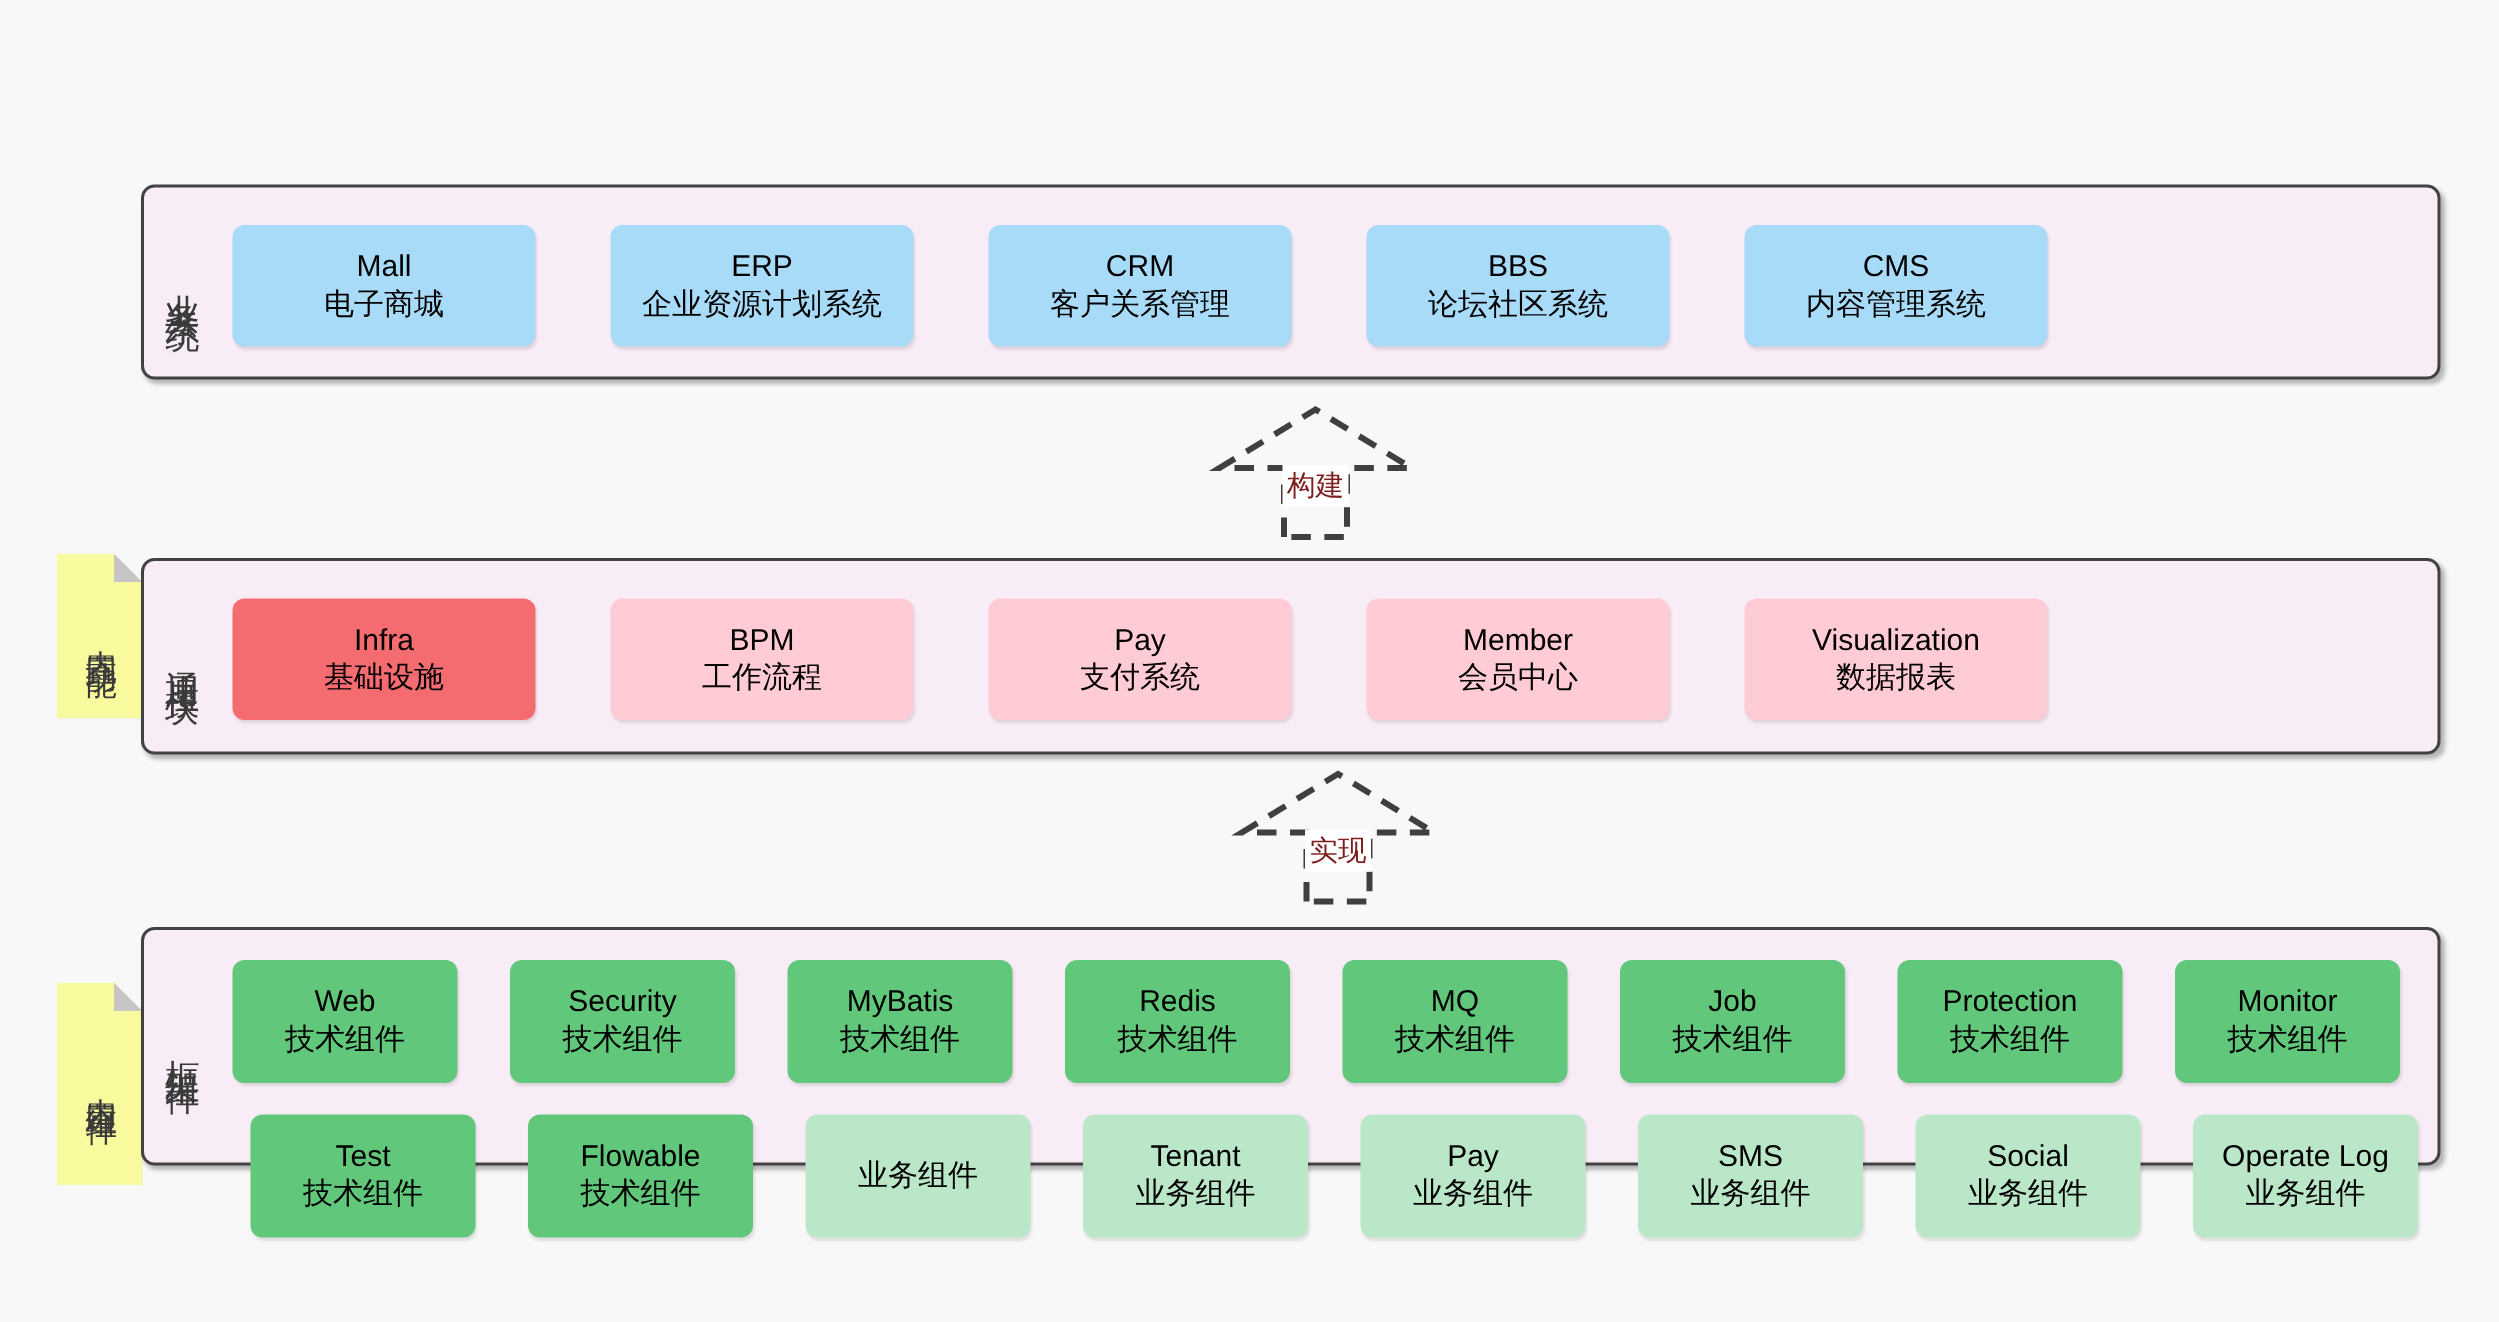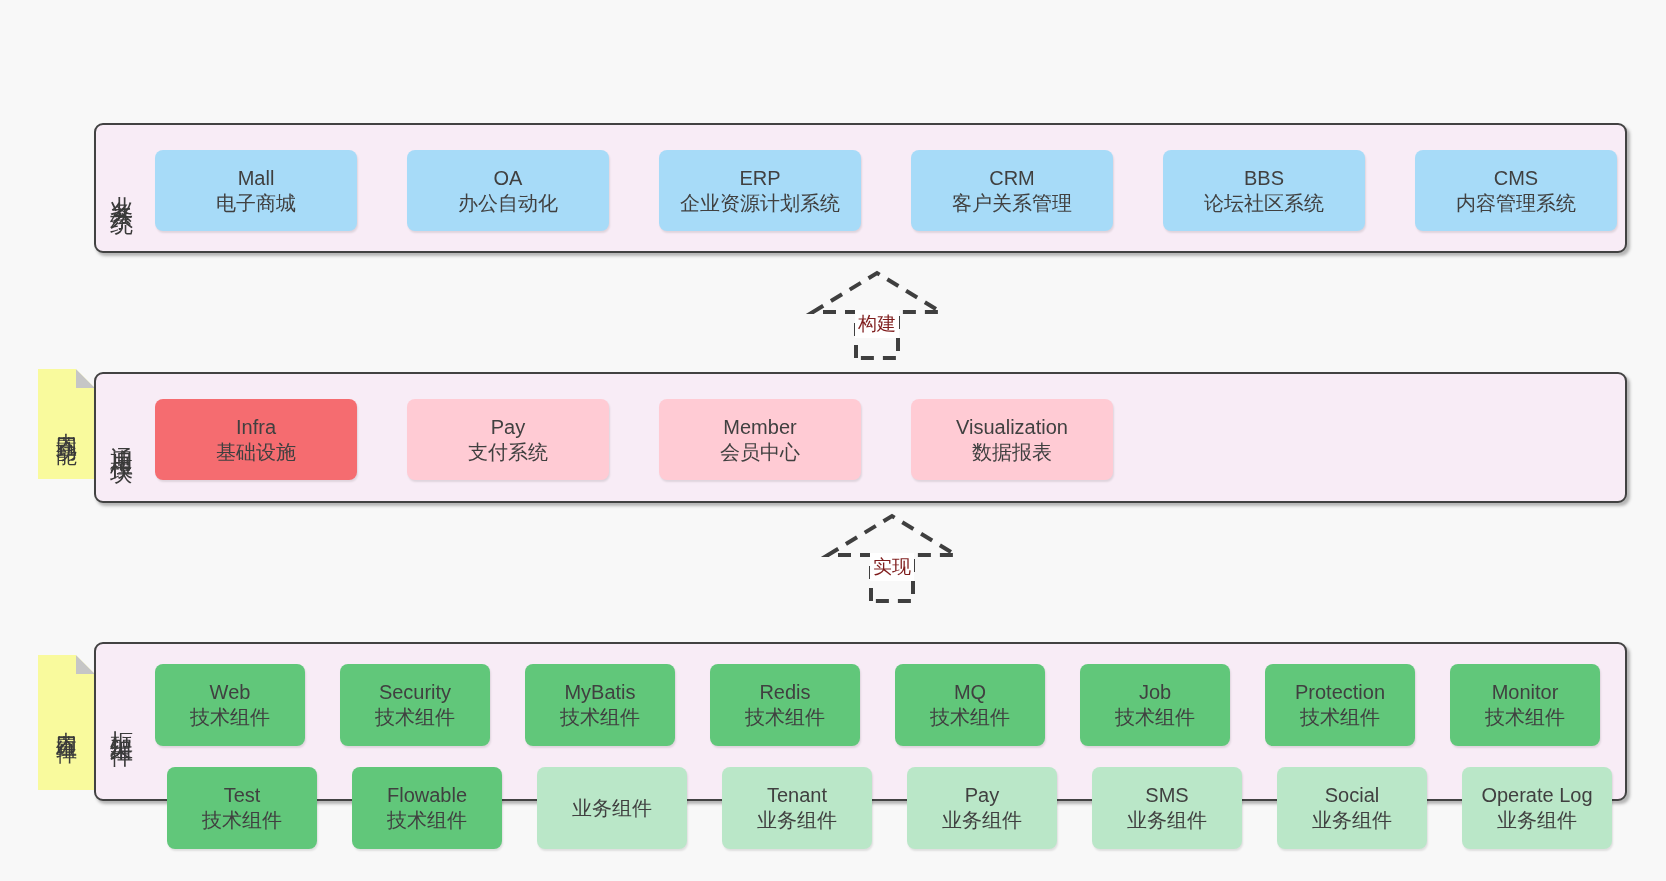--- a/index.html
+++ b/index.html
@@ -13,41 +13,41 @@
 
   
   .layer {
     position:absolute; left:94px; width:1533px; box-sizing:border-box;
     background:#f8ecf6; border:2px solid #424242; border-radius:9px;
     box-shadow:2.5px 3px 3px rgba(100,100,100,0.45);
     z-index:2;
   }
   .layer-1 { top:123px; height:130px; }
   .layer-2 { top:372px; height:131px; }
-  .layer-3 { top:618px; height:159px;margin-top:24px; }
+  .layer-3 { top:618px; height:159px; }
 
   .layer-label {
     position:absolute; left:11px; top:50%; transform:translateY(-50%);
     writing-mode:vertical-rl; text-orientation:upright;
     font-size:23px; letter-spacing:5px; color:#3a3a3a; white-space:nowrap;
   }
 
   
   .row { position:absolute; display:flex; }
   .row-wide   { left:59px; top:25px; gap:50px; }
   .row-wide .box { width:202px; height:81px; }
   .row-narrow { left:59px; gap:35px; }
   .row-a { top:20px; }
   .row-b { top:123px;padding-left:12px; }
   .row-narrow .box { width:150px; height:82px; }
 
   .box {
     box-sizing:border-box; padding:2px 4px; border-radius:8px;
     display:flex; flex-direction:column; align-items:center; justify-content:center;
-    text-align:center; font-size:20px; line-height:25px; color:#404040;
+    text-align:center; font-size:20px; line-height:25px; color:#000000;
     box-shadow:1px 2px 2px rgba(0,0,0,0.10);
   }
   .business-system { background:#a7dbf8; }
   .core-module     { background:#f56c70; }
   .common-module   { background:#ffcbd4; }
   .tech-component  { background:#61c77a; }
   .biz-component   { background:#bae7c8; }
 
   
   .sticky {
@@ -100,24 +100,20 @@
 
   <section class="layer layer-1">
     <div class="layer-label">业务系统</div>
     <div class="row row-wide">
 
         <div class="box business-system">
           <div class="box-name">Mall</div>
           <div class="box-subtitle">电子商城</div>
         </div>
 
-        <div class="box business-system">
-          <div class="box-name">OA</div>
-          <div class="box-subtitle">办公自动化</div>
-        </div>
 
         <div class="box business-system">
           <div class="box-name">ERP</div>
           <div class="box-subtitle">企业资源计划系统</div>
         </div>
 
         <div class="box business-system">
           <div class="box-name">CRM</div>
           <div class="box-subtitle">客户关系管理</div>
         </div>
@@ -144,20 +140,24 @@
   <section class="layer layer-2">
     <div class="layer-label">通用模块</div>
     <div class="row row-wide">
 
 
         <div class="box core-module">
           <div class="box-name">Infra</div>
           <div class="box-subtitle">基础设施</div>
         </div>
 
+        <div class="box common-module">
+          <div class="box-name">BPM</div>
+          <div class="box-subtitle">工作流程</div>
+        </div>
 
         <div class="box common-module">
           <div class="box-name">Pay</div>
           <div class="box-subtitle">支付系统</div>
         </div>
 
         <div class="box common-module">
           <div class="box-name">Member</div>
           <div class="box-subtitle">会员中心</div>
         </div>

